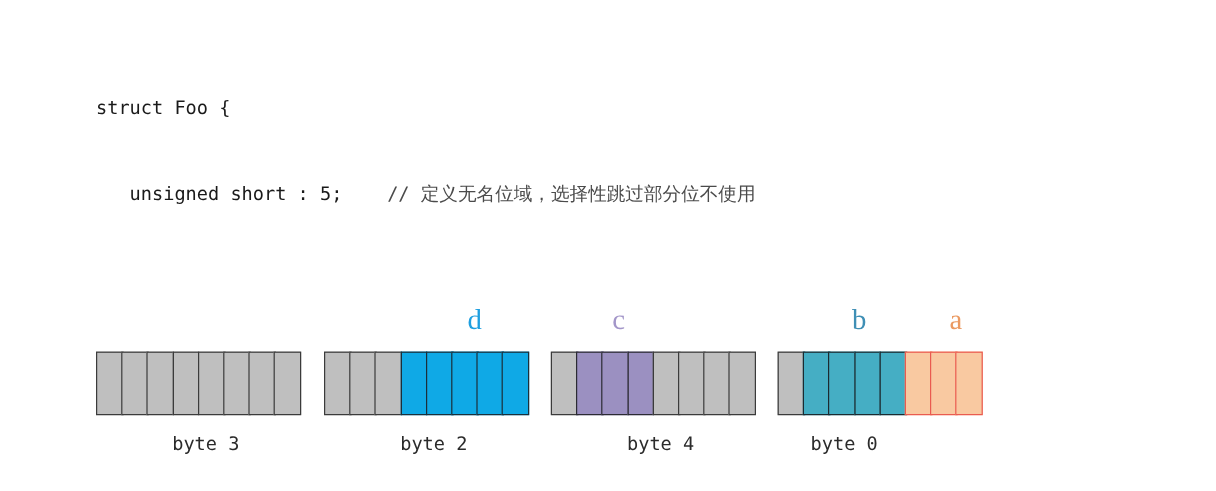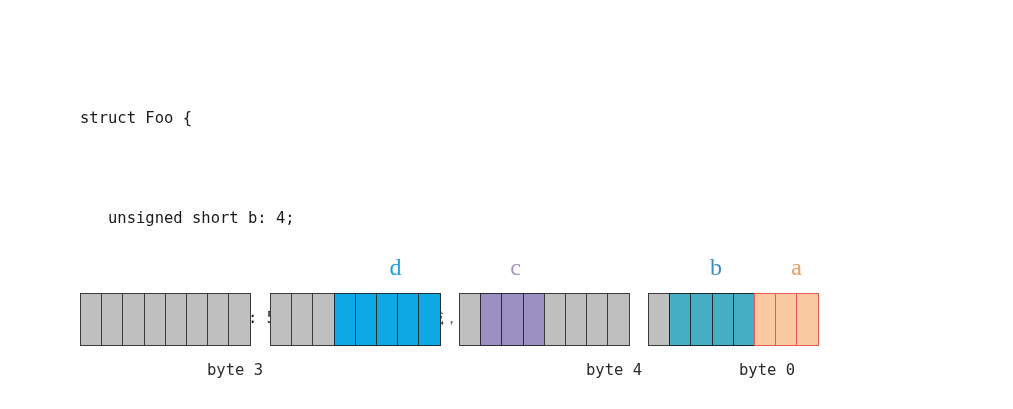--- a/index.html
+++ b/index.html
@@ -23,21 +23,20 @@
     font-family: "DejaVu Sans Mono", "Liberation Mono", monospace;
     font-size: 15.5px;
     line-height: 24px;
     color: #1a1a1a;
     white-space: pre;
   }
   .code-line {
     white-space: pre;
     height: 24px;
     display: block;
-    margin-top: 28px;
   }
   .code-comment {
     color: #4b4b4b;
     font-family: "DejaVu Sans Mono", "Liberation Mono", monospace;
   }
 
   
   .diagram {
     position: absolute;
     left: 0;
@@ -86,29 +85,28 @@
   .field-label.a { color: #eb9a62; }
 
   
   .byte-label {
     position: absolute;
     top: 108px;
     font-family: "DejaVu Sans Mono", "Liberation Mono", monospace;
     font-size: 15.5px;
     line-height: 20px;
     color: #2b2b2b;
-    text-align: right;
+    text-align: center;
   }
 </style>
 </head>
 <body>
 
 <div class="code-block">
   <span class="code-line"><span>struct Foo {</span><span class="code-comment"></span></span>
-  <span class="code-line"><span>   unsigned short b: 4;</span><span class="code-comment"></span></span>
   <span class="code-line"><span>   unsigned short : 5;    </span><span class="code-comment">// 定义无名位域，选择性跳过部分位不使用</span></span>
   
   
 </div>
 
 <div class="diagram">
 
   <div class="byte-group" id="g0" style="left:80px">
       <div class="bit-cell gray"></div>
       <div class="bit-cell gray"></div>
@@ -125,20 +123,21 @@
       <div class="bit-cell gray"></div>
       <div class="bit-cell gray"></div>
       <div class="bit-cell gray"></div>
       <div class="bit-cell blue"></div>
       <div class="bit-cell blue"></div>
       <div class="bit-cell blue"></div>
       <div class="bit-cell blue"></div>
       <div class="bit-cell blue"></div>
     </div>
   <div class="field-label d" style="left:338px; width:115px;">d</div>
+  <div class="byte-label" style="left:270px; width:183px;">byte 2</div>
 
   <div class="byte-group" id="g2" style="left:459px">
       <div class="bit-cell gray"></div>
       <div class="bit-cell purple"></div>
       <div class="bit-cell purple"></div>
       <div class="bit-cell purple"></div>
       <div class="bit-cell gray"></div>
       <div class="bit-cell gray"></div>
       <div class="bit-cell gray"></div>
       <div class="bit-cell gray"></div>

